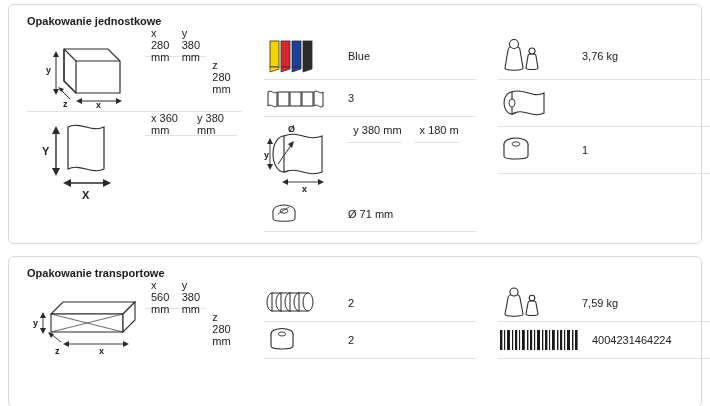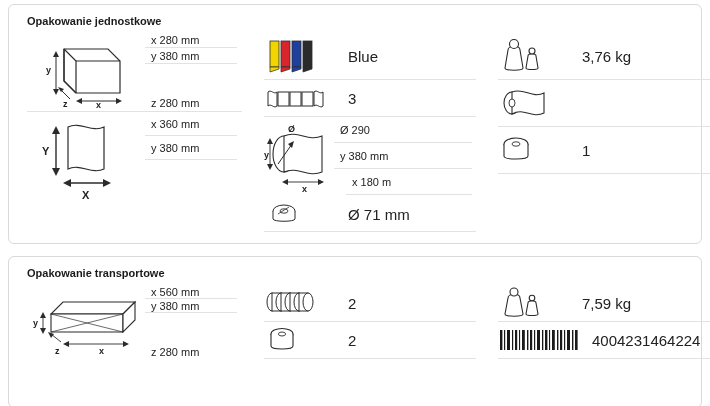--- a/index.html
+++ b/index.html
@@ -51,22 +51,22 @@
     width: 118px;
     flex: 0 0 118px;
     display: flex;
     align-items: center;
     justify-content: center;
   }
   .dimgroup .vals {
     width: 92px;
     flex: 0 0 92px;
     display: flex;
-    flex-direction: column;
-    justify-content: flex-start;
+    flex-direction: row;
+    justify-content: center;
   }
   .vrow {
     height: 24px;
     display: flex;
     align-items: center;
     border-bottom: 1px solid #e2e2e2;
     padding-left: 6px;
     box-sizing: border-box;
     font-size: 11px;
   }
@@ -79,21 +79,21 @@
     flex: 0 0 70px;
     display: flex;
     align-items: center;
     justify-content: flex-start;
   }
   .val-cell {
     width: 120px;
     flex: 0 0 120px;
     padding-left: 14px;
     box-sizing: border-box;
-    font-size: 15px;
+    font-size: 11px;
   }
   .mid-col { width: 212px; flex: 0 0 212px; }
   .right-col { width: 212px; flex: 0 0 212px; }
   .left-col { width: 215px; flex: 0 0 215px; }
 
   .rowline {
     display: flex;
     flex-direction: row;
     align-items: center;
     height: 36px;
@@ -221,21 +221,20 @@
               <polygon points="6,20 3,26 9,26" fill="#2b2b2b"></polygon>
               <polygon points="6,52 3,46 9,46" fill="#2b2b2b"></polygon>
               <text class="axislbl" x="0" y="40">y</text>
               <line x1="22" y1="64" x2="56" y2="64" stroke="#2b2b2b" stroke-width="0.9"></line>
               <polygon points="18,64 24,61 24,67" fill="#2b2b2b"></polygon>
               <polygon points="60,64 54,61 54,67" fill="#2b2b2b"></polygon>
               <text class="axislbl" x="38" y="74">x</text>
             </svg>
           </div>
           <div class="vals" style="width:138px;flex:0 0 138px;">
-            <div class="vrow" style="height:26px;">Ø 290</div>
             <div class="vrow" style="height:26px;">y 380 mm</div>
             <div class="vrow" style="height:26px;margin-left:12px;">x 180 m</div>
           </div>
         </div>
 
         <div class="rowline" style="height:34px;">
           <div class="icon-cell">
             <svg width="66" height="30" viewBox="0 0 66 30">
               <ellipse cx="20" cy="12" rx="11" ry="6" fill="#ffffff" stroke="#2b2b2b" stroke-width="1"></ellipse>
               <path d="M9,12 L9,20 C9,23 31,23 31,20 L31,12" fill="#ffffff" stroke="#2b2b2b" stroke-width="1"></path>

